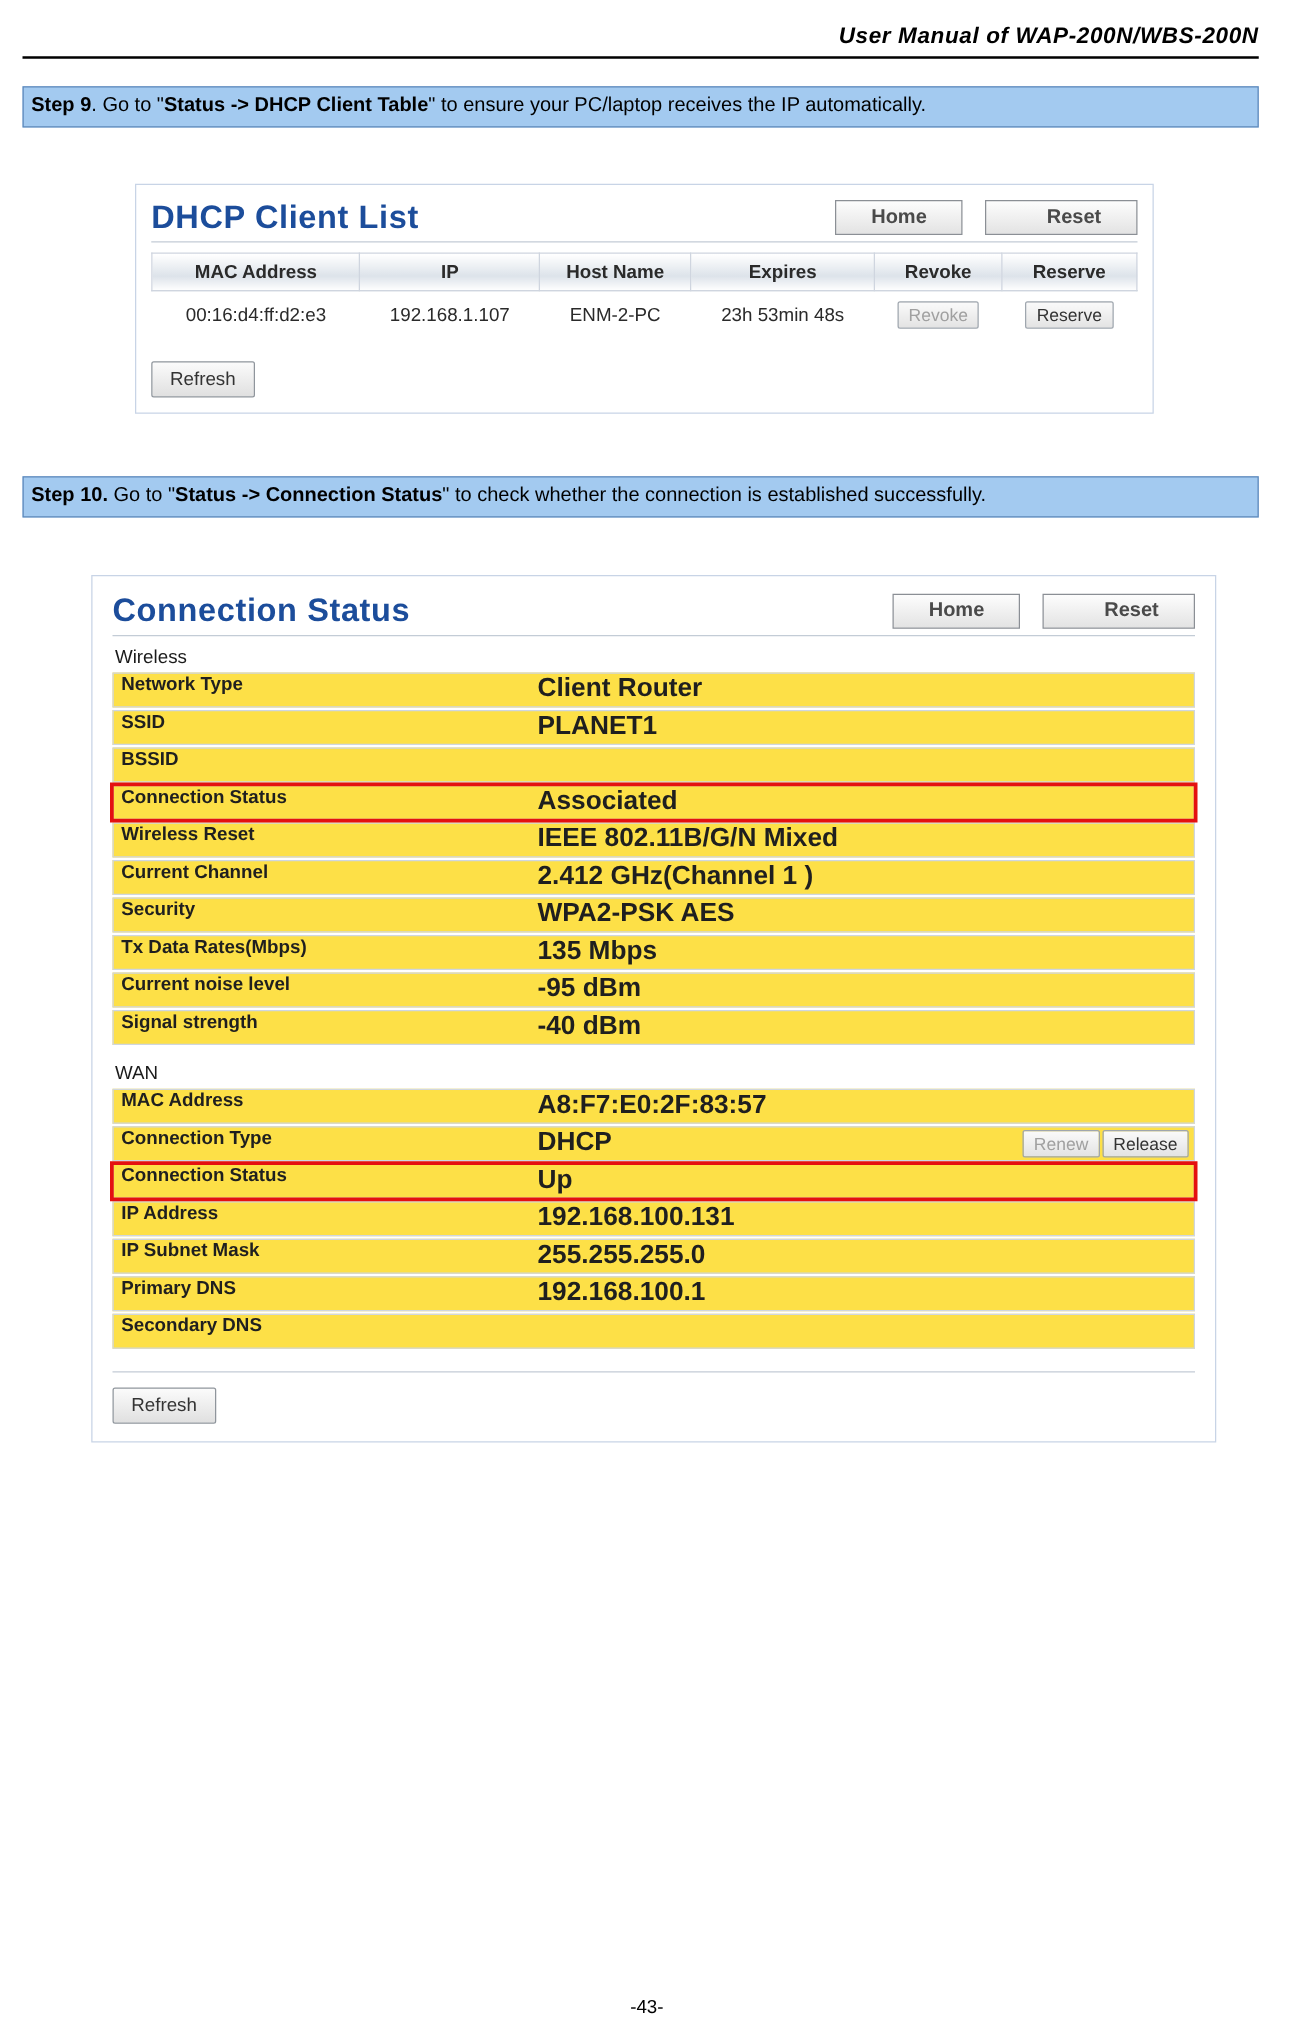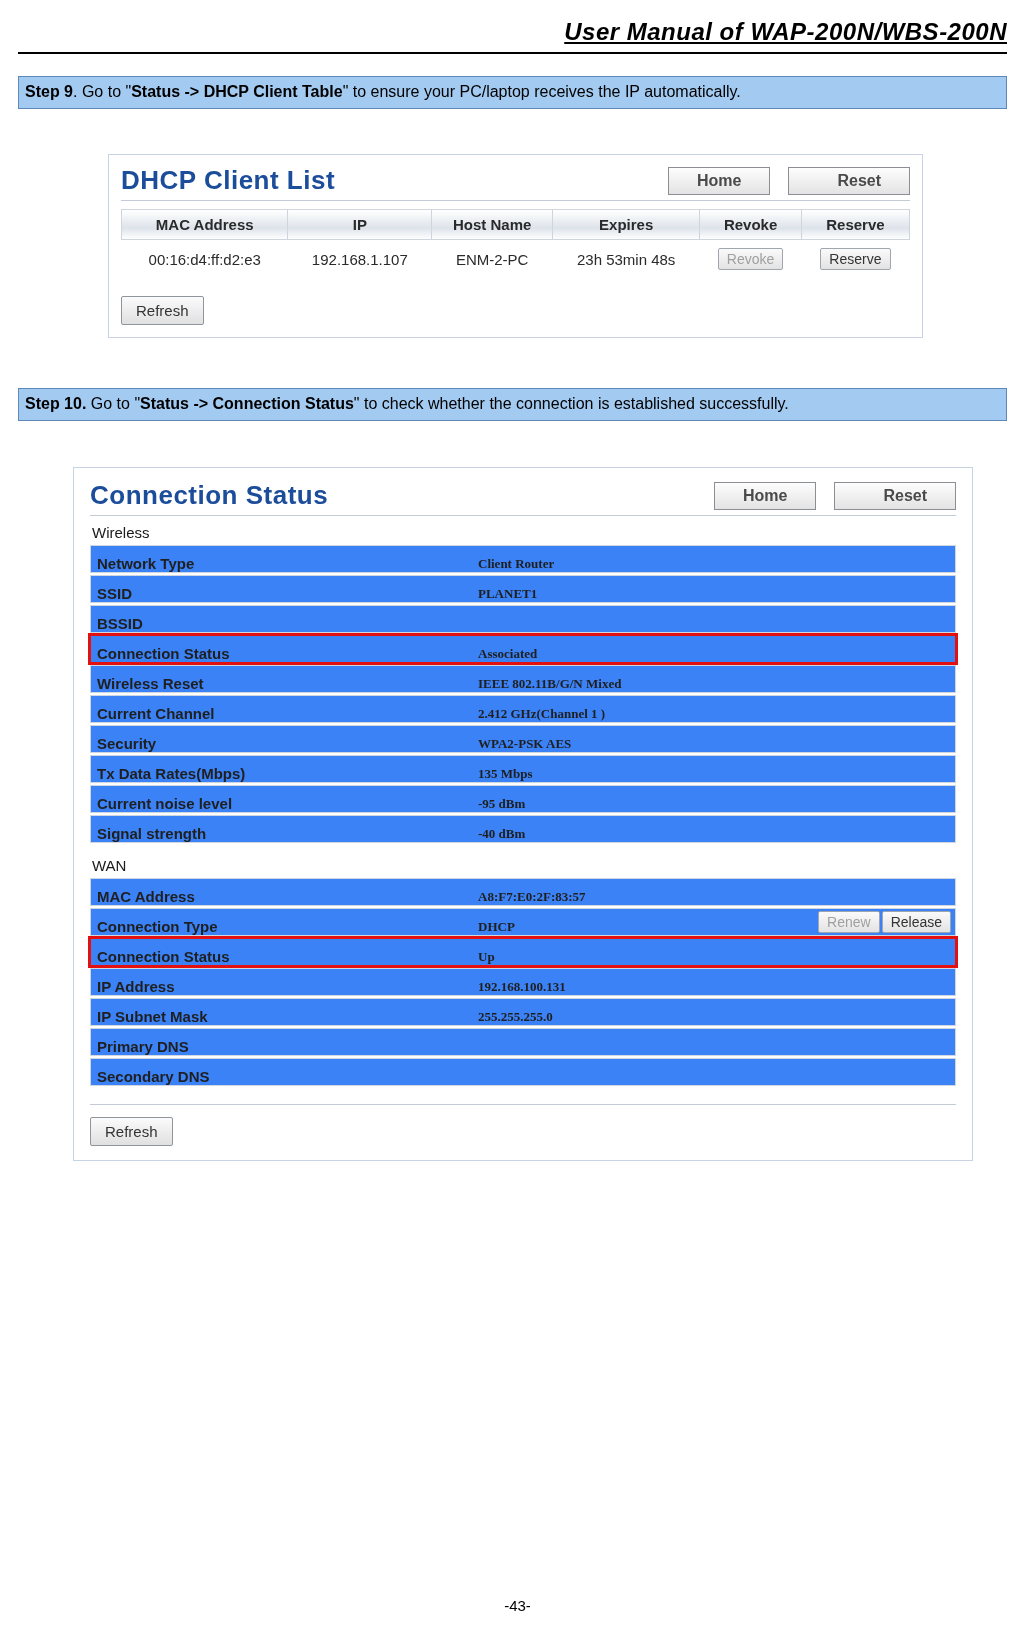--- a/index.html
+++ b/index.html
@@ -9,24 +9,23 @@
     background: #ffffff;
     font-family: Arial, Helvetica, sans-serif;
     color: #000;
     position: relative;
     padding: 18px 28px 0 18px;
   }
   .doc-header {
     text-align: right;
     font-weight: bold;
     font-style: italic;
-    font-size: 24px;
+    font-size: 18px;
     letter-spacing: 0.5px;
     padding-bottom: 6px;
-    text-decoration: underline;
   }
   .doc-header-rule {
     border-bottom: 2px solid #000;
     margin-bottom: 22px;
   }
   .step-banner {
     background: #a3caf0;
     border: 1px solid #5e88ba;
     padding: 5px 6px 6px 6px;
     font-size: 16px;
@@ -120,42 +119,40 @@
   }
   .conn-panel .panel-title { font-size: 26px; }
   .group-label {
     font-weight: normal;
     font-size: 15px;
     color: #1a1a1a;
     margin: 8px 0 4px 2px;
   }
   .kv-row {
     display: flex;
-    align-items: flex-end;
-    background: #3b82f6;
+    align-items: flex-start;
+    background: #fde047;
     border: 1px solid #cfd6df;
     margin-bottom: 2px;
     height: 28px;
     position: relative;
-    gap: 48px;
   }
   .kv-row .k {
     width: 335px;
     padding-left: 6px;
     font-size: 15px;
     font-weight: bold;
     color: #1f1f1f;
   }
   .kv-row .v {
     flex: 1;
     padding-left: 4px;
-    font-size: 13px;
+    font-size: 21px;
     font-weight: bold;
     color: #1f1f1f;
-    font-family: Liberation Serif, serif;
   }
   .kv-row.highlight {
     outline: 3px solid #e41010;
     outline-offset: -1px;
     z-index: 2;
   }
   .row-actions {
     position: absolute;
     right: 4px;
     top: 2px;
@@ -296,20 +293,21 @@
   <div class="kv-row">
     <div class="k">IP Address</div>
     <div class="v">192.168.100.131</div>
   </div>
   <div class="kv-row">
     <div class="k">IP Subnet Mask</div>
     <div class="v">255.255.255.0</div>
   </div>
   <div class="kv-row">
     <div class="k">Primary DNS</div>
+    <div class="v">192.168.100.1</div>
   </div>
   <div class="kv-row">
     <div class="k">Secondary DNS</div>
     <div class="v"></div>
   </div>
 
   <hr class="panel-hr" style="margin-top:18px">
   <button class="refresh-btn" style="margin-top:4px">Refresh</button>
 </div>
 

